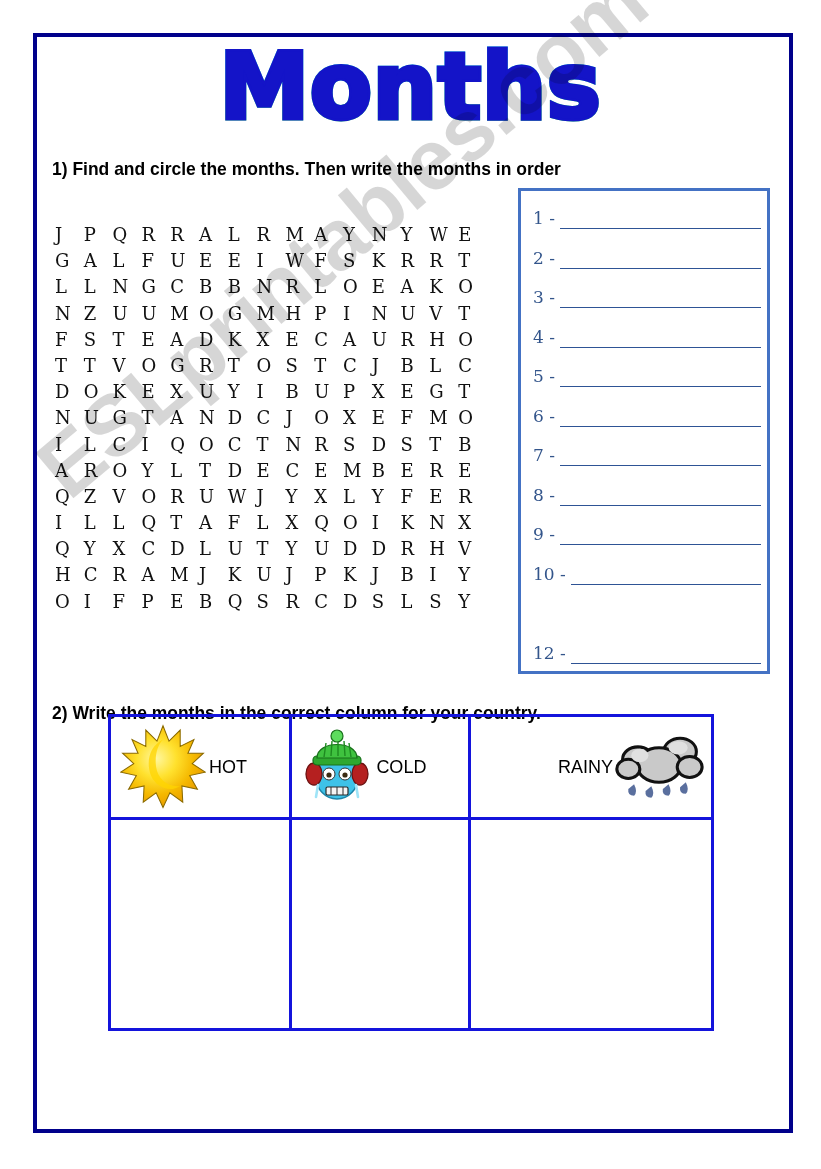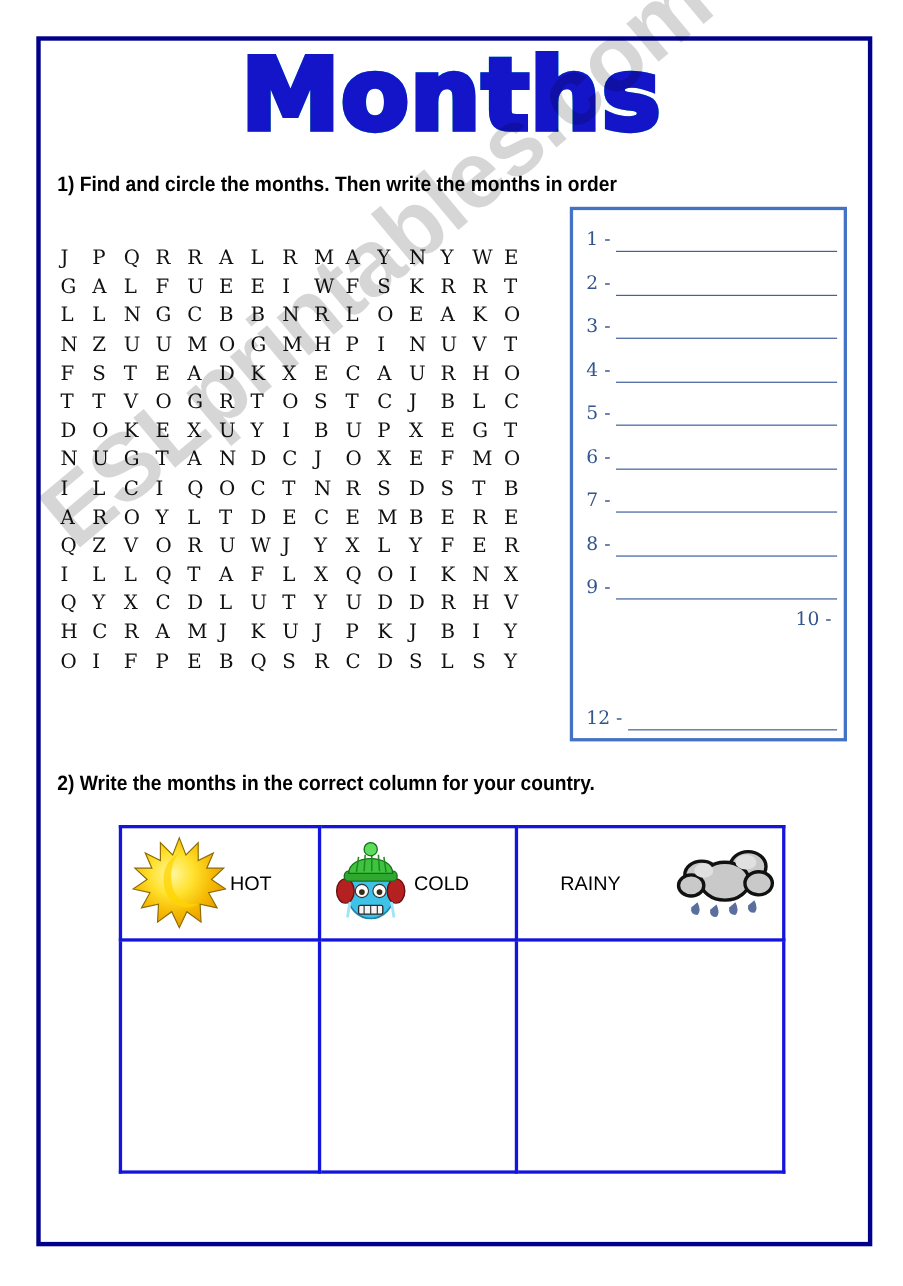--- a/index.html
+++ b/index.html
@@ -139,21 +139,21 @@
   .answer-rule {
     flex: 1;
     border-bottom: 1.6px solid #2E5395;
     height: 1px;
   }
 
   
   #weather-table {
     position: absolute;
     left: 108px;
-    top: 750px;
+    top: 714px;
     width: 606px;
     border-collapse: collapse;
     z-index: 3;
   }
   #weather-table td {
     border: 3px solid #1414DC;
     padding: 0;
     vertical-align: middle;
   }
   .wt-head {
@@ -162,21 +162,21 @@
   .wt-body {
     height: 208px;
   }
   .head-inner {
     display: flex;
     align-items: center;
     height: 100px;
     padding: 0 6px;
     box-sizing: border-box;
   }
-  .head-inner.rainy { justify-content: space-between; padding-left: 38px; }
+  .head-inner.rainy { justify-content: flex-end; padding-left: 38px; }
   .head-label {
     font-family: "Liberation Sans", sans-serif;
     font-size: 18px;
     color: #000000;
     white-space: nowrap;
   }
   .icon-slot {
     width: 92px;
     height: 92px;
     flex: 0 0 92px;
@@ -254,21 +254,21 @@
       <span class="answer-rule"></span>
     </div>
     <div class="answer-line" style="top: 284.5px;">
       <span class="answer-num">8 -</span>
       <span class="answer-rule"></span>
     </div>
     <div class="answer-line" style="top: 324px;">
       <span class="answer-num">9 -</span>
       <span class="answer-rule"></span>
     </div>
-    <div class="answer-line" style="top: 363.5px; flex-direction: column;">
+    <div class="answer-line" style="top: 363.5px;">
       <span class="answer-num">10 -</span>
       <span class="answer-rule"></span>
     </div>
     <div class="answer-line" style="top: 442.5px; justify-content: center;">
       <span class="answer-num">12 -</span>
       <span class="answer-rule"></span>
     </div>
   </div>
 
 <div class="instruction" id="instruction-2">2) Write the months in the correct column for your country.</div>

